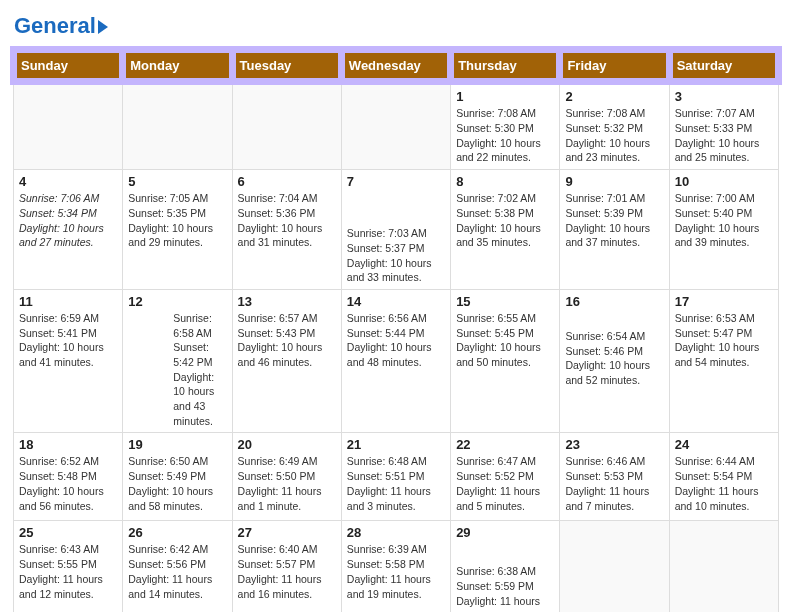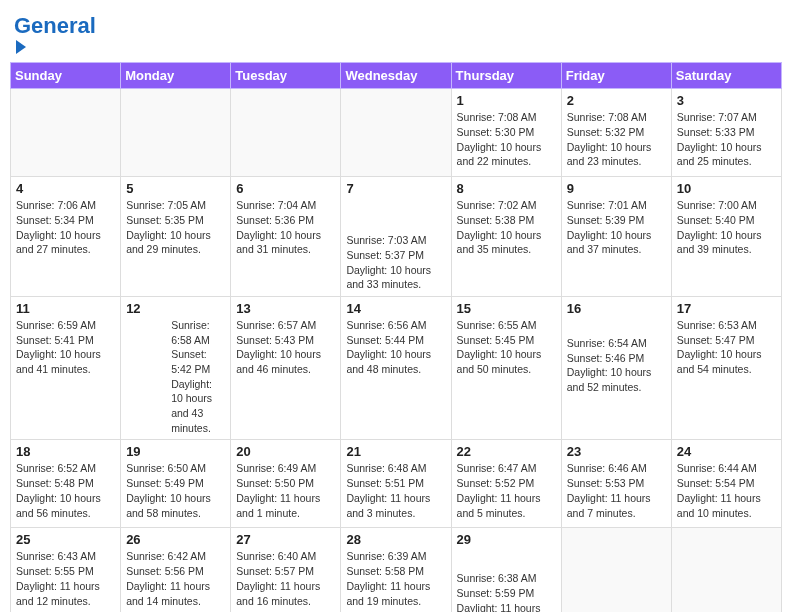--- a/index.html
+++ b/index.html
@@ -56,27 +56,27 @@
     .location-title {
       font-size: 16px;
       color: #444;
     }
     .calendar {
       width: 100%;
       border-collapse: collapse;
       table-layout: fixed;
     }
     .calendar th {
-      background-color: #8b5cf6;
+      background-color: #a16207;
       color: #fff;
       font-size: 13px;
       font-weight: bold;
       padding: 5px 4px;
       text-align: left;
-      border: 1px solid #c4b5fd;
+      border: 7px solid #c4b5fd;
     }
     .calendar td {
       vertical-align: top;
       border: 1px solid #ddd;
       padding: 4px 5px;
       height: 88px;
       background: #fff;
       font-size: 11px;
       color: #333;
     }
@@ -94,21 +94,21 @@
       color: #333;
       line-height: 1.4;
     }
   </style>
 </head>
 <body>
 
 <div class="header">
   <div class="logo">
     <div class="logo-wrapper">
-      <div style="display:flex;flex-direction:column;">
+      <div style="display:flex;align-items:center;">
         <span class="logo-text">
           <span>General</span>
         </span>
         <div class="logo-icon"></div>
       </div>
     </div>
   </div>
   <div class="title-block">
     <div class="month-title"></div>
     <div class="location-title"></div>
@@ -151,21 +151,21 @@
           <div class="day-number">3</div>
           <div class="day-info" style="white-space: pre-line;">Sunrise: 7:07 AM
 Sunset: 5:33 PM
 Daylight: 10 hours
 and 25 minutes.</div>
         </td>
       </tr>
       <tr>
         <td>
           <div class="day-number">4</div>
-          <div class="day-info" style="white-space: pre-line;">Sunrise: 7:06 AM
+          <div class="day-info" style="white-space: pre-line; font-style: italic;">Sunrise: 7:06 AM
 Sunset: 5:34 PM
 Daylight: 10 hours
 and 27 minutes.</div>
         </td>
         <td>
           <div class="day-number">5</div>
           <div class="day-info" style="white-space: pre-line;">Sunrise: 7:05 AM
 Sunset: 5:35 PM
 Daylight: 10 hours
 and 29 minutes.</div>

